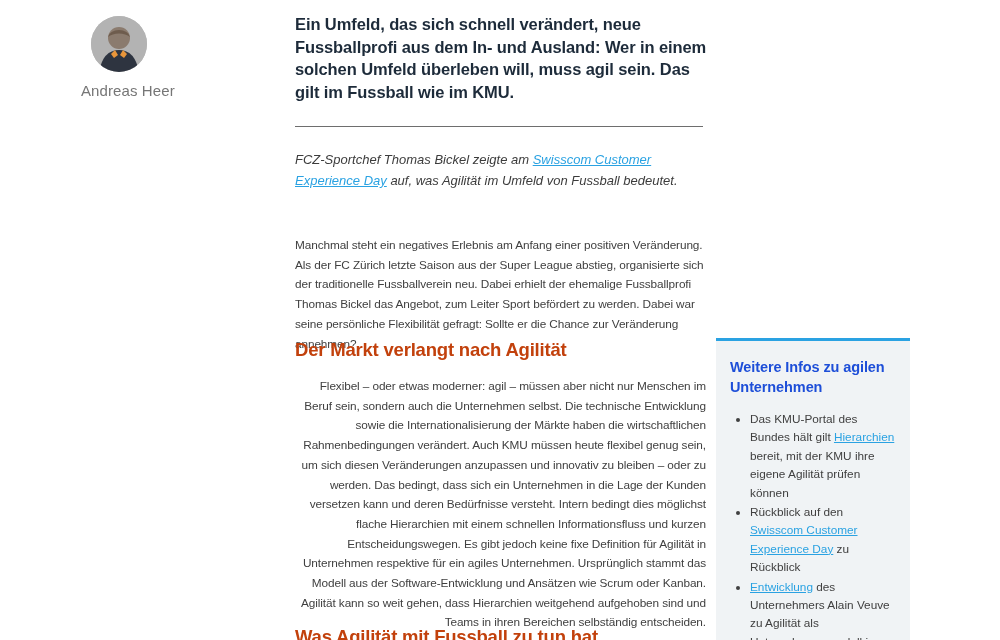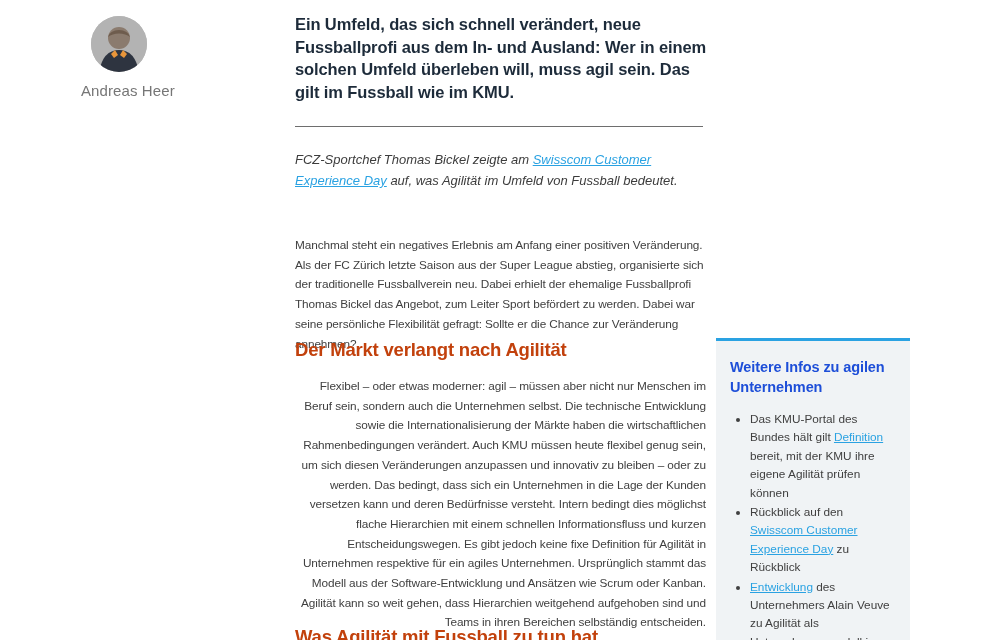--- a/index.html
+++ b/index.html
@@ -76,19 +76,19 @@
 
   <h2 class="section-title section-1">Der Markt verlangt nach Agilität</h2>
 
   <p class="para para-2">Flexibel – oder etwas moderner: agil – müssen aber nicht nur Menschen im Beruf sein, sondern auch die Unternehmen selbst. Die technische Entwicklung sowie die Internationalisierung der Märkte haben die wirtschaftlichen Rahmenbedingungen verändert. Auch KMU müssen heute flexibel genug sein, um sich diesen Veränderungen anzupassen und innovativ zu bleiben – oder zu werden. Das bedingt, dass sich ein Unternehmen in die Lage der Kunden versetzen kann und deren Bedürfnisse versteht. Intern bedingt dies möglichst flache Hierarchien mit einem schnellen Informationsfluss und kurzen Entscheidungswegen. Es gibt jedoch keine fixe Definition für Agilität in Unternehmen respektive für ein agiles Unternehmen. Ursprünglich stammt das Modell aus der Software-Entwicklung und Ansätzen wie Scrum oder Kanban. Agilität kann so weit gehen, dass Hierarchien weitgehend aufgehoben sind und Teams in ihren Bereichen selbständig entscheiden.</p>
 
   <h2 class="section-title section-2">Was Agilität mit Fussball zu tun hat</h2>
 
   <aside class="sidebar-box">
     <h3 class="sidebar-title">Weitere Infos zu agilen Unternehmen</h3>
     <ul class="sidebar-list">
-      <li><span>Das KMU-Portal des Bundes hält gilt </span><a class="inline-link">Definition</a><span> bereit, mit der KMU ihre eigene Agilität prüfen können</span></li>
+      <li><span>Das KMU-Portal des Bundes hält gilt </span><a class="inline-link">Hierarchien</a><span> bereit, mit der KMU ihre eigene Agilität prüfen können</span></li>
       <li><span>Rückblick auf den </span><a class="inline-link">Swisscom Customer Experience Day</a><span> zu Rückblick</span></li>
       <li><span></span><a class="inline-link">Entwicklung</a><span> des Unternehmers Alain Veuve zu Agilität als Unternehmensmodell im digitalen Zeitalter</span></li>
     </ul>
   </aside>
 
 </div>
 
 </body></html>

